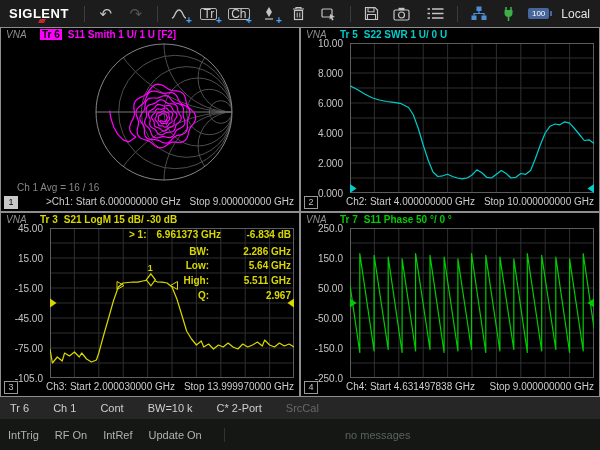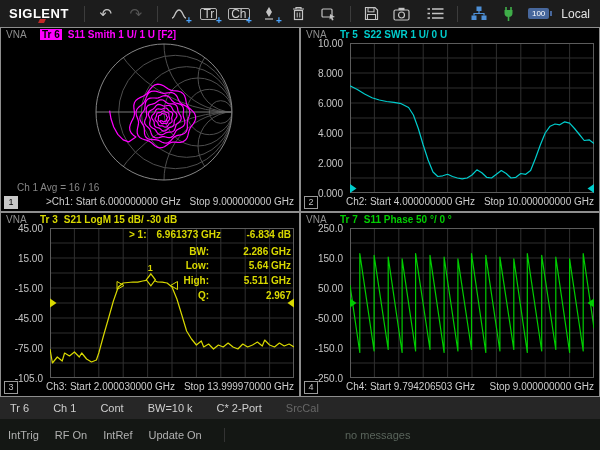--- a/index.html
+++ b/index.html
@@ -21,21 +21,21 @@
   .battery{background:#47679c;border-radius:2px;color:#fff;font-size:8px;line-height:11px;
            padding:0 4px;position:relative;margin:0 4px;}
   .battery::after{content:"";position:absolute;right:-3px;top:3px;width:2px;height:5px;background:#47679c;}
   .local{color:#e2e2e2;font-size:12px;padding:0 10px 0 8px;}
   .spacer{flex:1;}
   
   #grid{position:absolute;top:27px;left:0;width:600px;height:370px;
         display:grid;grid-template-rows:185px 185px;grid-template-columns:300px 300px;}
   .quad{position:relative;background:#000;border:1px solid #8e8e8e;box-sizing:border-box;overflow:hidden;}
   .qheader{position:absolute;top:1px;left:5px;right:4px;height:13px;font-size:10px;z-index:3;white-space:nowrap;}
-  .vna{color:#8f8f8f;display:inline-block;width:34px;}
+  .vna{color:#8f8f8f;display:inline-block;width:34px;font-style:italic;}
   .tr-label{color:var(--trace);font-weight:bold;margin-right:6px;}
   .tr-label.active{background:var(--trace);color:#000;padding:0 2px;}
   .tr-info{color:var(--trace);font-weight:bold;}
   .plot{position:absolute;left:49px;top:15px;width:244px;height:150px;}
   .plot svg{position:absolute;left:0;top:0;width:100%;height:100%;}
   .plot-smith{position:absolute;left:3px;top:13px;width:292px;height:141px;}
   .plot-smith svg{position:absolute;left:0;top:0;width:100%;height:100%;}
   .ylabels{position:absolute;left:0;top:15px;width:45px;height:150px;z-index:2;}
   .ylabel{position:absolute;right:3px;transform:translateY(-50%);font-size:10px;color:#c6c6c6;white-space:nowrap;}
   .qfooter{position:absolute;left:3px;right:4px;bottom:1px;height:15px;font-size:10px;color:#cdcdcd;z-index:3;}
@@ -291,21 +291,21 @@
         <svg id="csvg3" viewBox="0 0 244 150" preserveAspectRatio="none">
           <path d="M0.0 0V150M24.4 0V150M48.8 0V150M73.2 0V150M97.6 0V150M122.0 0V150M146.4 0V150M170.8 0V150M195.2 0V150M219.6 0V150M244.0 0V150M0 0.0H244M0 15.0H244M0 30.0H244M0 45.0H244M0 60.0H244M0 75.0H244M0 90.0H244M0 105.0H244M0 120.0H244M0 135.0H244M0 150.0H244" stroke="#2f2f2f" fill="none" stroke-width="1"></path>
           <rect x="0.5" y="0.5" width="243" height="149" stroke="#5c5c5c" fill="none" stroke-width="1"></rect>
           <polyline points="0.0,57.0 9.8,124.5 9.8,25.5 24.1,123.0 24.1,27.3 38.2,121.5 38.2,29.1 52.1,124.5 52.1,30.9 65.6,123.0 65.6,25.5 80.0,121.5 80.0,27.3 94.1,124.5 94.1,29.1 107.9,123.0 107.9,30.9 121.5,121.5 121.5,25.5 135.8,124.5 135.8,27.3 149.9,123.0 149.9,29.1 163.8,121.5 163.8,30.9 177.3,124.5 177.3,25.5 191.7,123.0 191.7,27.3 205.8,121.5 205.8,29.1 219.6,124.5 219.6,30.9 233.2,123.0 233.2,25.5 244.0,100.2" stroke="#00cc00" fill="none" stroke-width="1.2" stroke-linejoin="round"></polyline>
           <path d="M0 70.5L6.5 75L0 79.5Z" fill="#00cc00"></path>
           <path d="M244 70.5L237.5 75L244 79.5Z" fill="#00cc00"></path>
         </svg>
       </div>
     <div class="qfooter">
       <span class="chbox">4</span>
-      <span class="startlbl">Ch4: Start 9.794206503 GHz</span>
+      <span class="startlbl">Ch4: Start 4.631497838 GHz</span>
       <span class="stoplbl">Stop 9.000000000 GHz</span>
     </div>
   </div>
 </div>
 
 <div id="sr1">
   <span>Tr 6</span>
   <span>Ch 1</span>
   <span>Cont</span>
   <span>BW=10 k</span>

